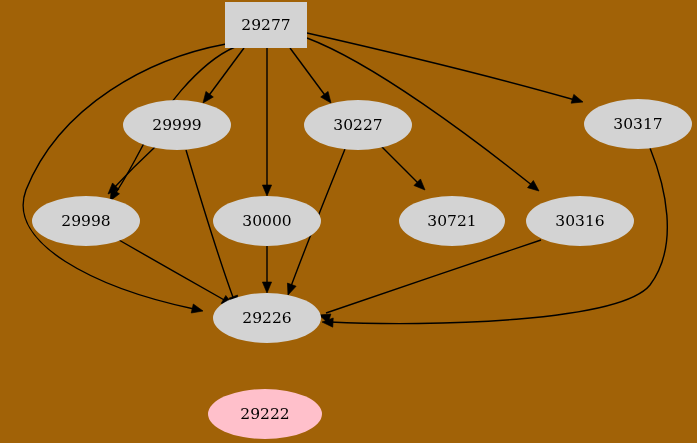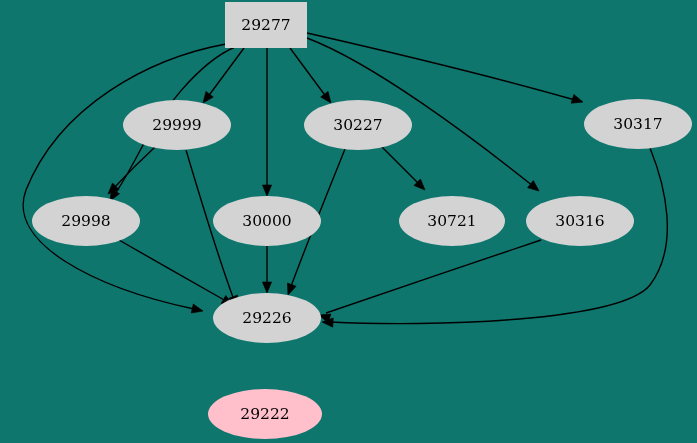--- a/index.html
+++ b/index.html
@@ -4,21 +4,21 @@
 <style>
   html, body {
     margin: 0;
     padding: 0;
     background: #ffffff;
   }
   #canvas {
     position: relative;
     width: 697px;
     height: 443px;
-    background: #0f766e;
+    background: #a16207;
     overflow: hidden;
     font-family: "DejaVu Serif", "Liberation Serif", serif;
   }
   #graph-svg {
     position: absolute;
     left: 0;
     top: 0;
     width: 697px;
     height: 443px;
   }

